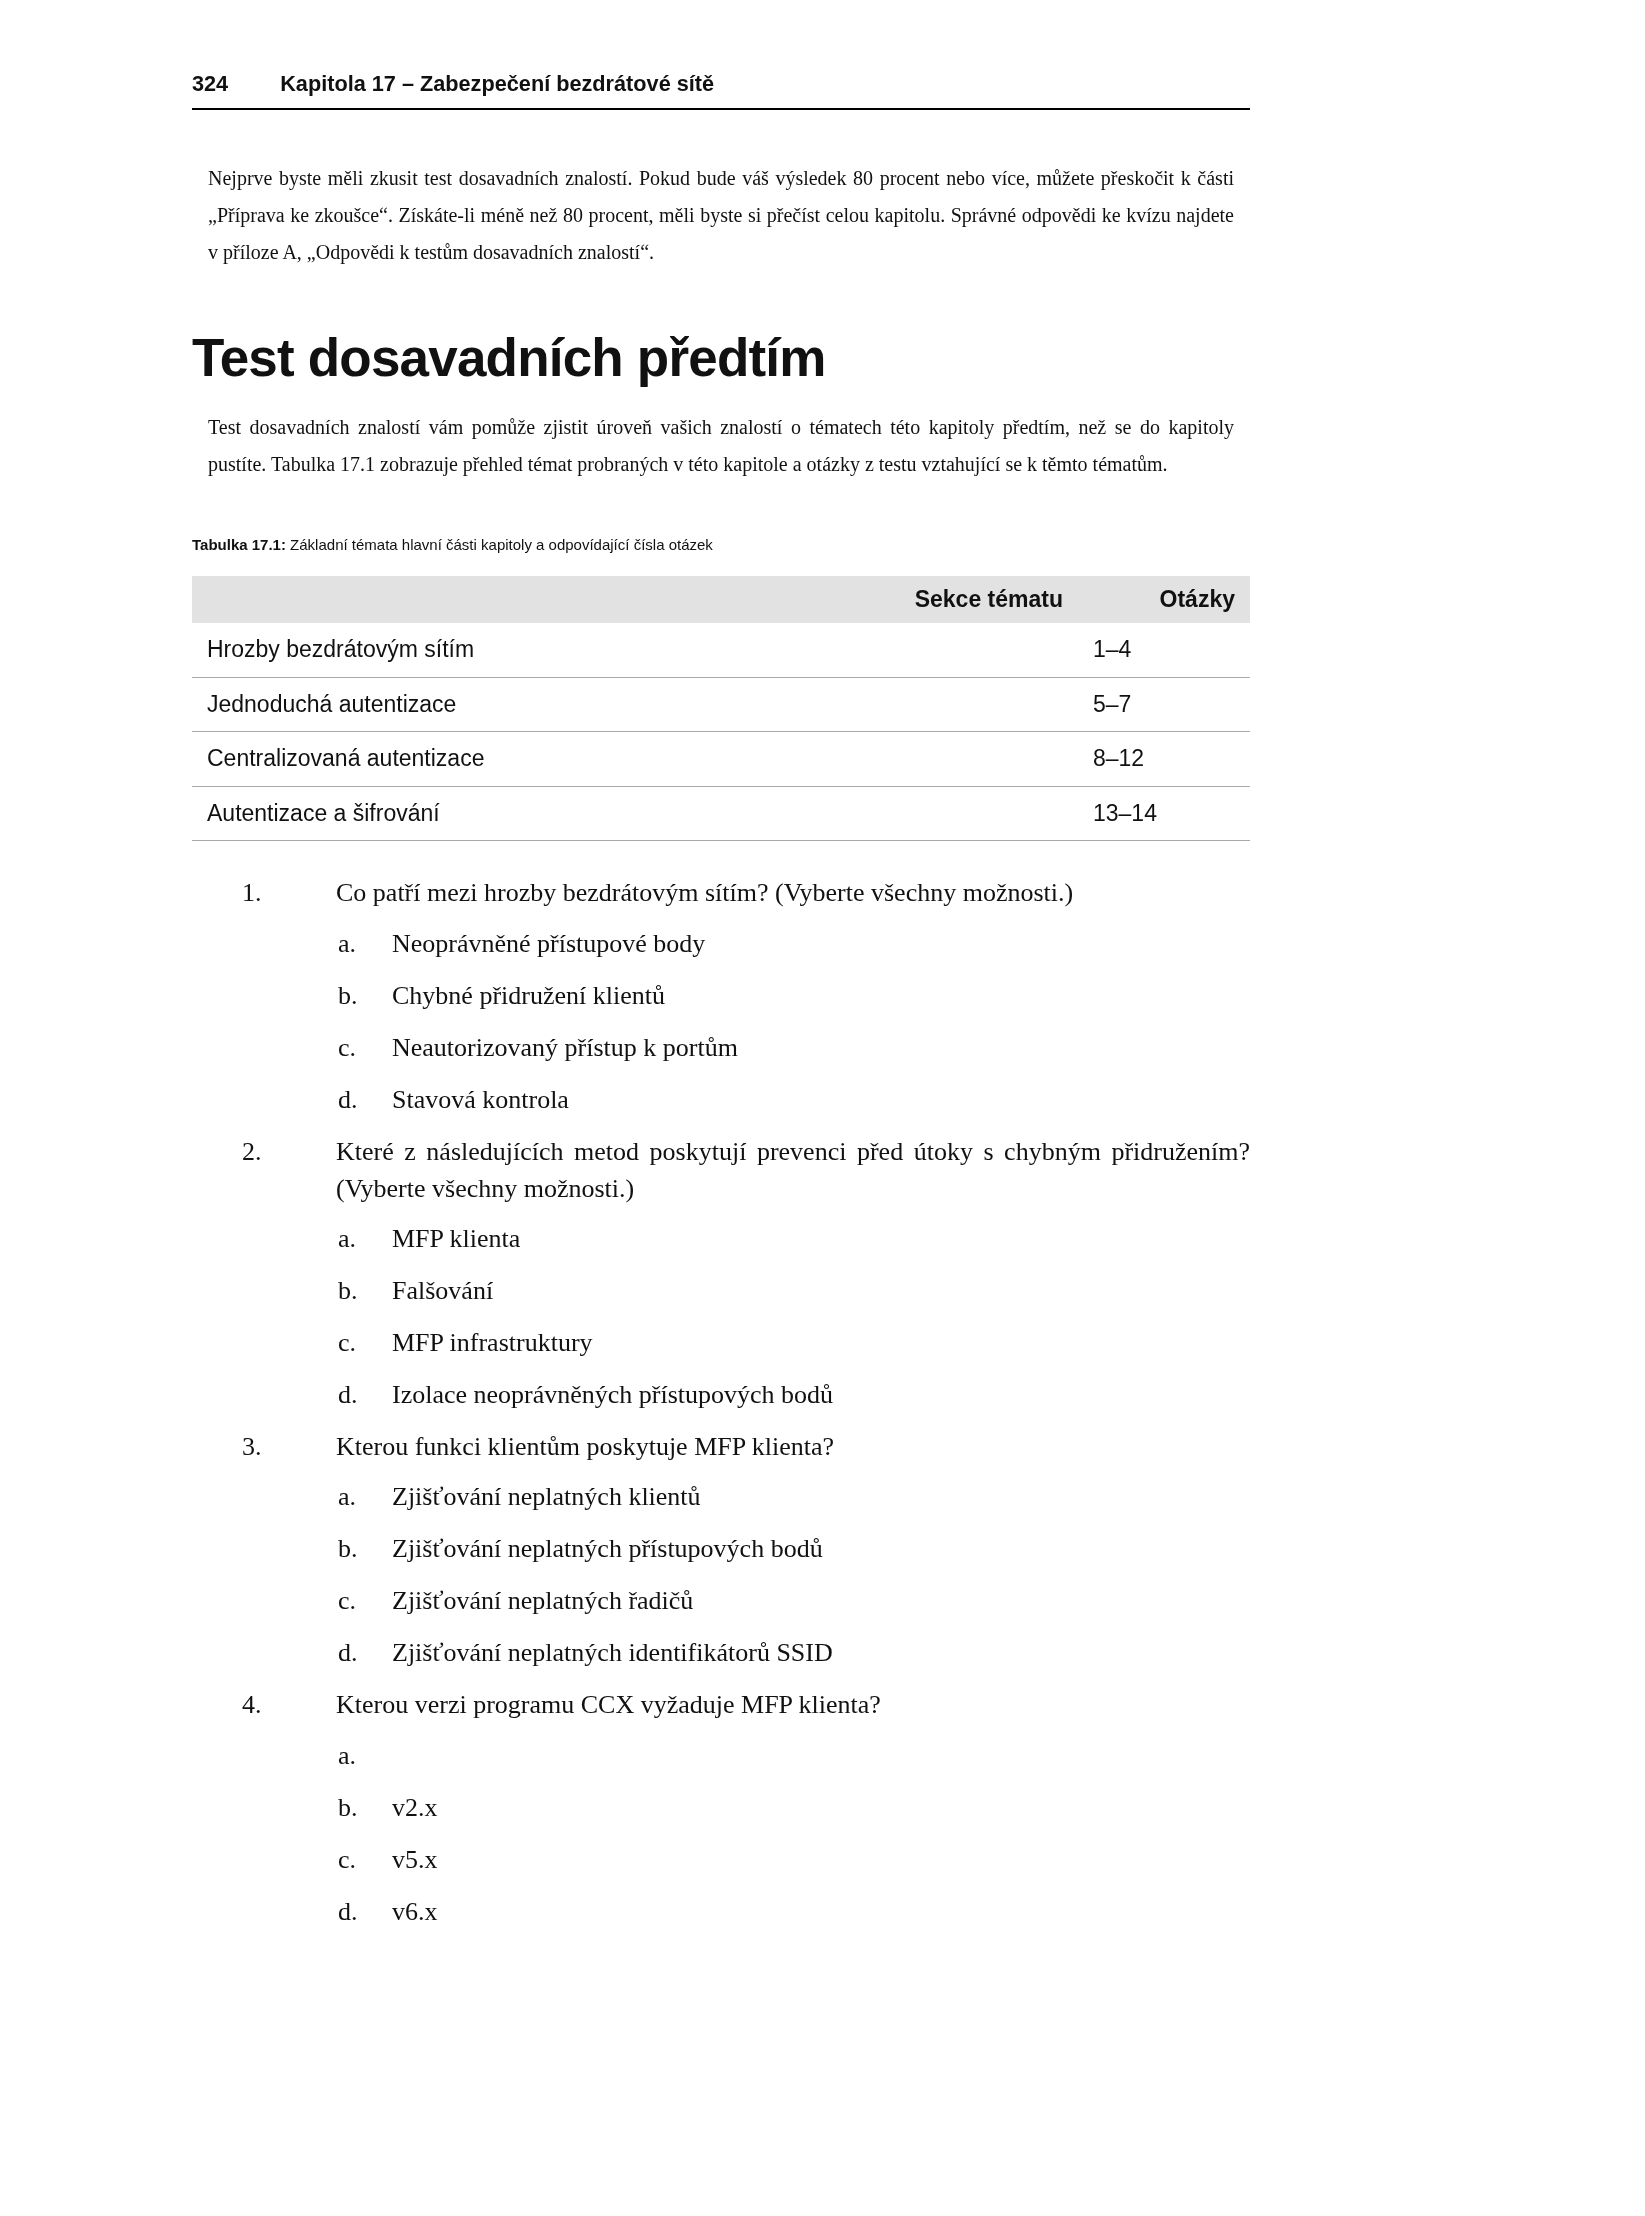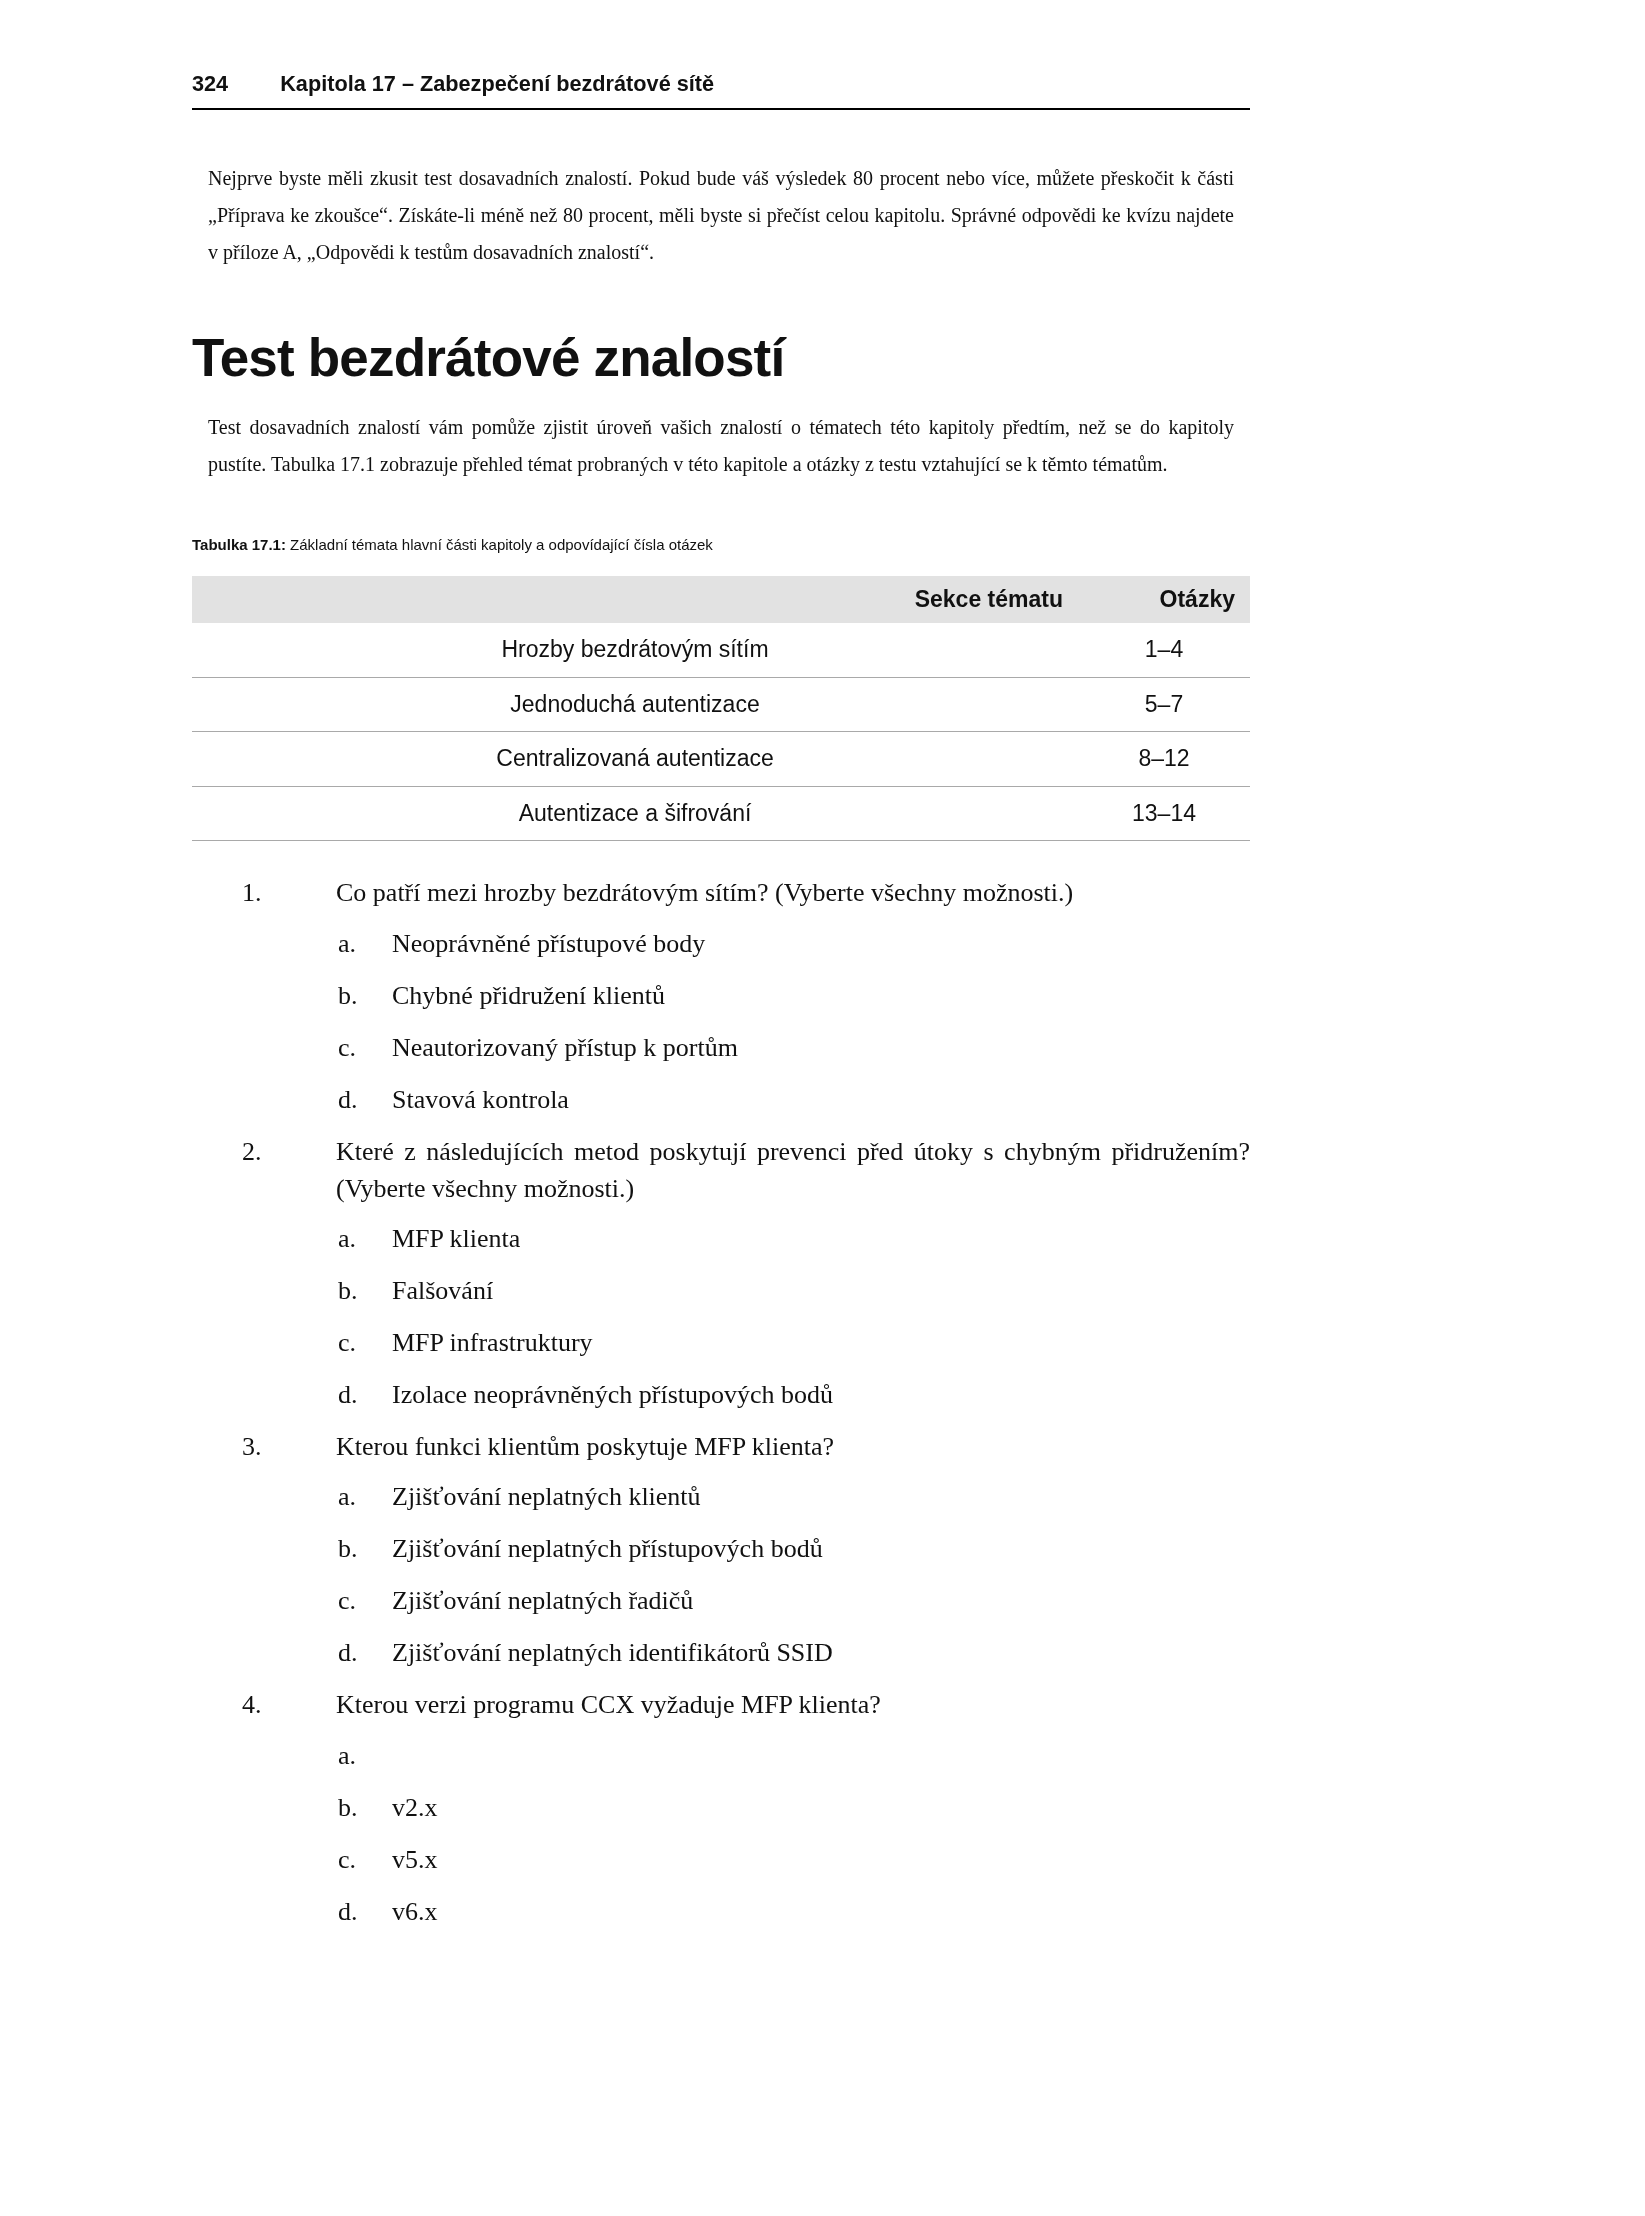--- a/index.html
+++ b/index.html
@@ -56,21 +56,20 @@
   .topics-table th{
     background:#e2e2e2;
     text-align:right;
     font-weight:bold;
     padding:10px 15px;
     height:25px;
   }
   .topics-table td{
     padding:13.3px 15px;
     border-bottom:0.8px solid #a9a9a9;
-    text-align:center;
   }
   .topics-table .right-col{width:142px;}
   
   .questions{margin-top:33px;}
   .question{margin-top:13.3px;}
   .q-line{
     display:flex;
     font-size:26px;line-height:37px;
   }
   .q-num{
@@ -102,21 +101,21 @@
 <div class="page">
 
   <header class="running-head">
     <span class="page-num">324</span>
     <span class="chapter">Kapitola 17 – Zabezpečení bezdrátové sítě</span>
   </header>
   <hr class="head-rule">
 
   <p class="body-text intro">Nejprve byste měli zkusit test dosavadních znalostí. Pokud bude váš výsledek 80 procent nebo více, můžete přeskočit k části „Příprava ke zkoušce“. Získáte-li méně než 80 procent, měli byste si přečíst celou kapitolu. Správné odpovědi ke kvízu najdete v příloze A, „Odpovědi k testům dosavadních znalostí“.</p>
 
-  <h1 class="section-title">Test bezdrátové znalostí</h1>
+  <h1 class="section-title">Test dosavadních předtím</h1>
 
   <p class="body-text">Test dosavadních znalostí vám pomůže zjistit úroveň vašich znalostí o tématech této kapitoly předtím, než se do kapitoly pustíte. Tabulka 17.1 zobrazuje přehled témat probraných v této kapitole a otázky z testu vztahující se k těmto tématům.</p>
 
   <p class="table-caption"><strong>Tabulka 17.1:</strong><span> Základní témata hlavní části kapitoly a odpovídající čísla otázek</span></p>
 
   <table class="topics-table">
     <thead>
       <tr>
         <th>Sekce tématu</th>
         <th class="right-col">Otázky</th>

